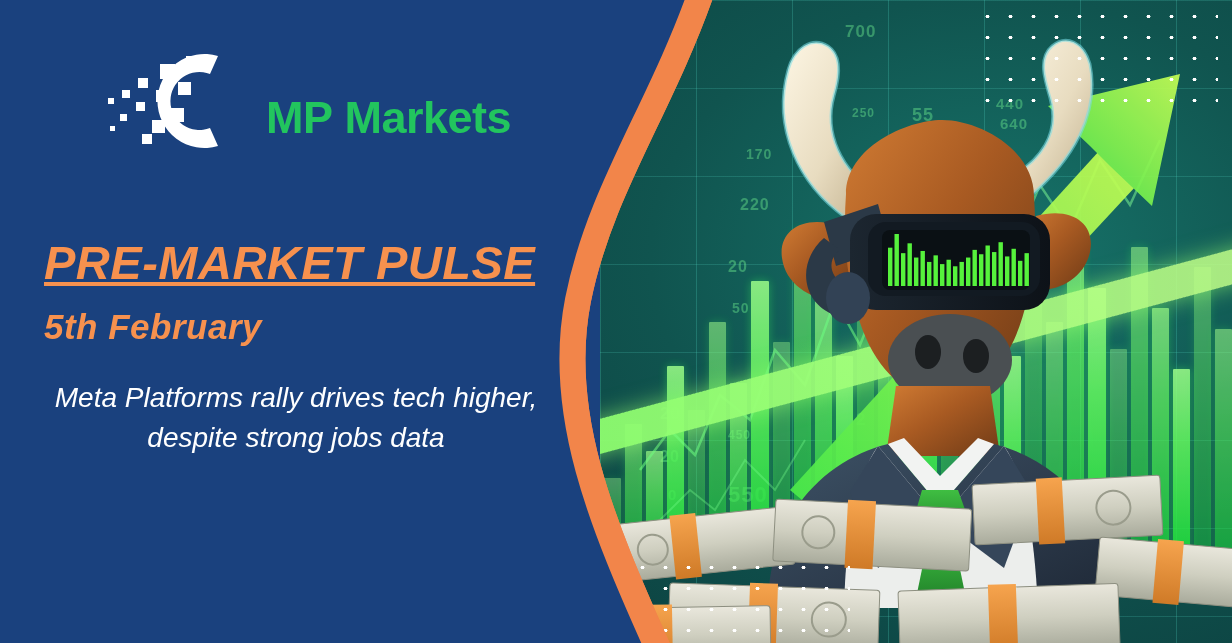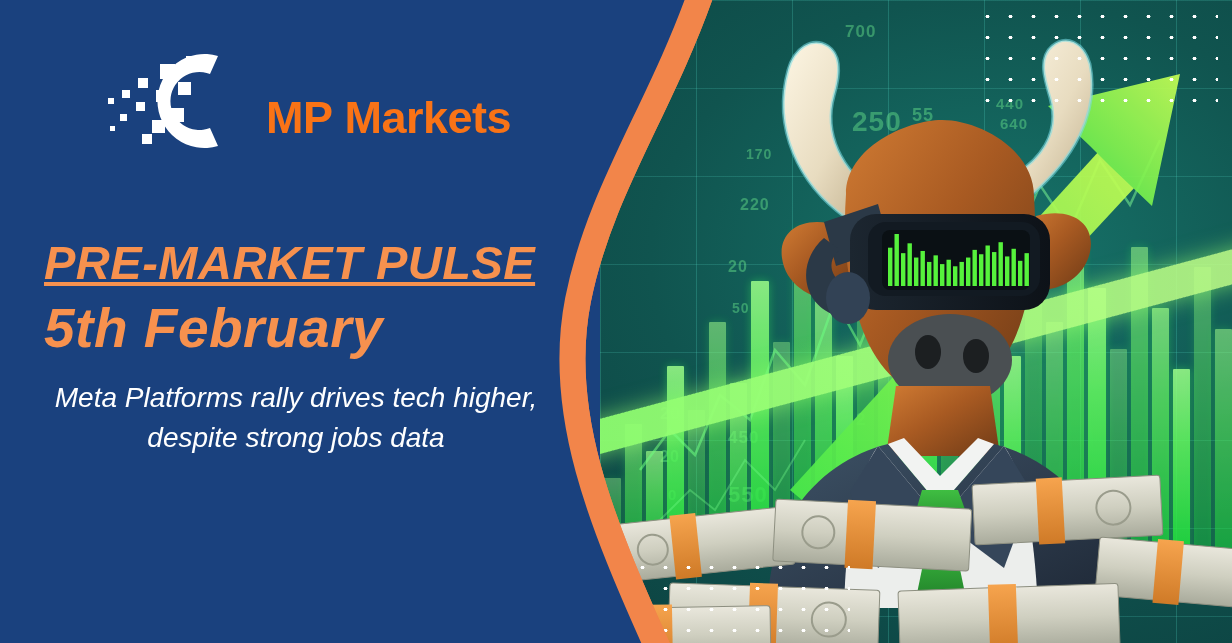--- a/index.html
+++ b/index.html
@@ -96,21 +96,21 @@
   #curve { position:absolute; left:0; top:0; width:1232px; height:643px; pointer-events:none; }
 
   
   #left { position:absolute; left:0; top:0; width:600px; height:643px; }
 
   
   #logo { position:absolute; left:98px; top:42px; width:380px; height:118px; }
   #logo-mark { position:absolute; left:0; top:0; width:175px; height:118px; }
   #logo-text {
     position:absolute; left:168px; top:50px;
-    color:#f97316;
+    color:#22c55e;
     font-size:45px;
     font-weight:700;
     letter-spacing:-.5px;
     white-space:nowrap;
   }
   #logo-text .mp { font-weight:800; }
   #logo-text .mk { font-weight:800; margin-left:12px; }
 
   
   #headline {
@@ -119,21 +119,21 @@
   }
   .h-line {
     color:#f7914e;
     font-weight:700;
     font-style:italic;
     letter-spacing:.5px;
     line-height:1.18;
     white-space:nowrap;
   }
   #h-title { font-size:47px;text-decoration:underline; }
-  #h-date  { font-size:55px; margin-top:6px; }
+  #h-date  { font-size:35px; margin-top:16px; }
 
   
   #subtitle {
     position:absolute; left:50px; top:378px;
     width:492px;
     color:#ffffff;
     font-size:28px;
     font-style:italic;
     font-weight:400;
     line-height:1.42;
@@ -143,36 +143,36 @@
 </head>
 <body>
 
 <div id="banner">
 
   <div id="art-panel">
 
     <div id="art-grid"></div>
 
     <div class="gnum" style="left:245px; top:22px;  font-size:17px;">700</div>
-    <div class="gnum" style="left:252px; top:106px; font-size:28px;text-align:right;">250</div>
+    <div class="gnum" style="left:252px; top:106px; font-size:12px;text-align:right;">250</div>
     <div class="gnum" style="left:312px; top:105px; font-size:18px;">55</div>
     <div class="gnum" style="left:396px; top:95px;  font-size:15px;">440</div>
     <div class="gnum" style="left:400px; top:115px; font-size:15px;">640</div>
     <div class="gnum" style="left:474px; top:116px; font-size:18px;">5</div>
     <div class="gnum" style="left:476px; top:56px;  font-size:17px;">5</div>
     <div class="gnum" style="left:140px; top:196px; font-size:16px;">220</div>
     <div class="gnum" style="left:146px; top:146px; font-size:14px;">170</div>
     <div class="gnum" style="left:250px; top:196px; font-size:15px;">55</div>
     <div class="gnum" style="left:188px; top:237px; font-size:14px;">0</div>
     <div class="gnum" style="left:228px; top:235px; font-size:15px;">05</div>
     <div class="gnum" style="left:128px; top:258px; font-size:16px;">20</div>
     <div class="gnum" style="left:132px; top:300px; font-size:14px;">50</div>
     <div class="gnum" style="left:318px; top:258px; font-size:14px;">16</div>
     <div class="gnum" style="left:60px;  top:404px; font-size:17px;">20</div>
-    <div class="gnum" style="left:128px; top:428px; font-size:17px;">450</div>
+    <div class="gnum" style="left:128px; top:428px; font-size:12px;">450</div>
     <div class="gnum" style="left:60px;  top:448px; font-size:16px;">20</div>
     <div class="gnum" style="left:128px; top:482px; font-size:22px;">550</div>
     <div class="gnum" style="left:68px;  top:486px; font-size:15px;">0</div>
     <div class="gnum" style="left:256px; top:410px; font-size:17px;">2</div>
 
     <div id="bars">
         <div class="bar" style="height: 22%; opacity: 0.45;"></div>
         <div class="bar" style="height: 38%; opacity: 0.61;"></div>
         <div class="bar" style="height: 30%; opacity: 0.77;"></div>
         <div class="bar" style="height: 55%; opacity: 0.93;"></div>

